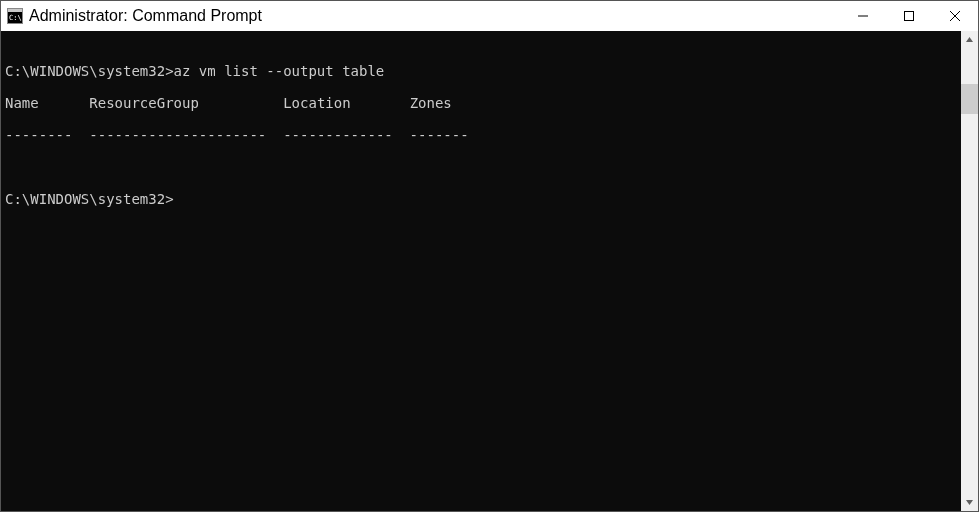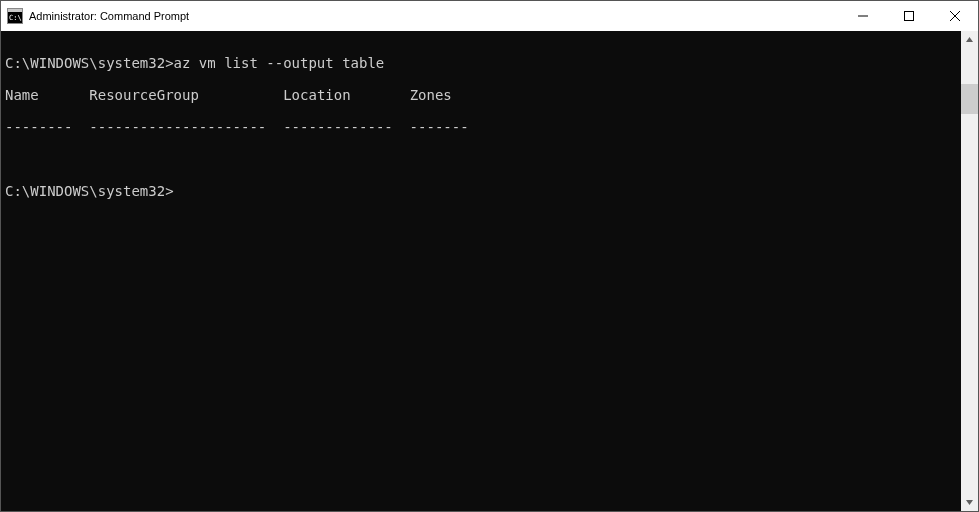--- a/index.html
+++ b/index.html
@@ -26,21 +26,21 @@
     padding-left: 6px;
     user-select: none;
   }
   .title-icon {
     width: 16px;
     height: 16px;
     margin-right: 6px;
     flex-shrink: 0;
   }
   .title-text {
-    font-size: 11px;
+    font-size: 16px;
     color: #000;
     flex: 1;
     white-space: nowrap;
   }
   .win-controls {
     display: flex;
     height: 100%;
   }
   .win-btn {
     width: 46px;
@@ -61,21 +61,21 @@
     background: #0c0c0c;
     min-height: 0;
   }
   .terminal {
     flex: 1;
     background: #0c0c0c;
     color: #ccc;
     font-family: Consolas, "Lucida Console", monospace;
     font-size: 14px;
     line-height: 16px;
-    padding: 8px 4px;
+    padding: 16px 4px;
     white-space: pre;
     overflow: hidden;
   }
   .terminal .row { height: 16px; }
   .redact {
     display: inline-block;
     background: #fff;
     height: 14px;
     vertical-align: middle;
     margin-top: -2px;

